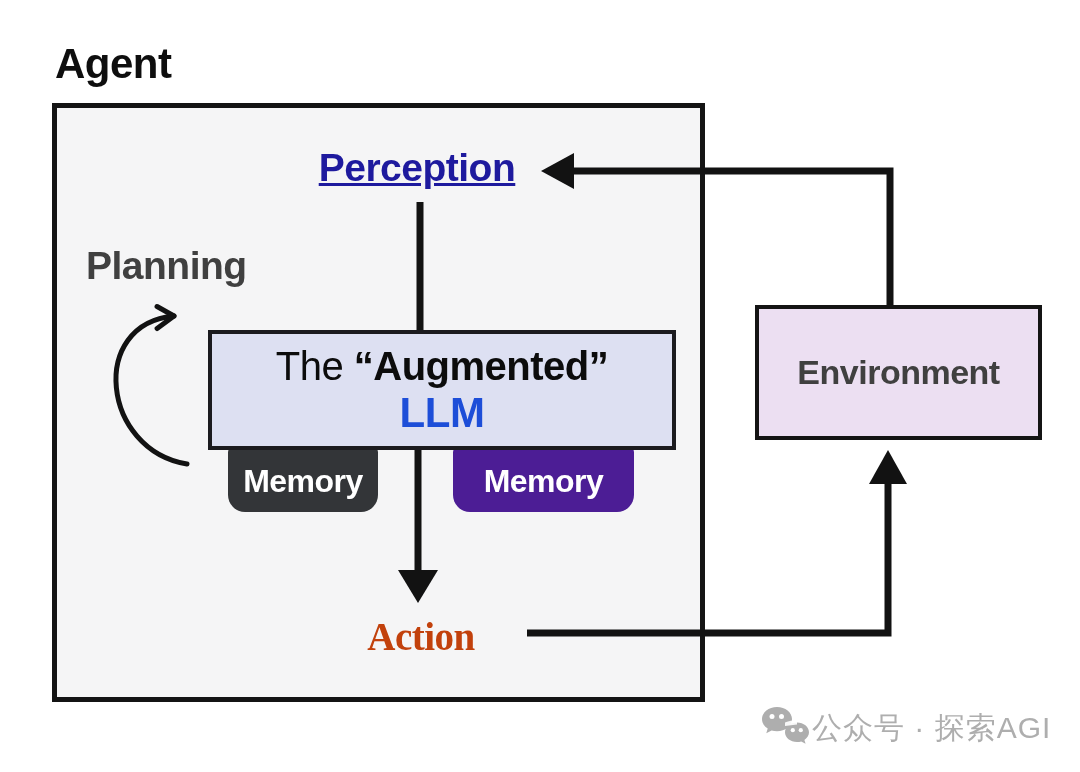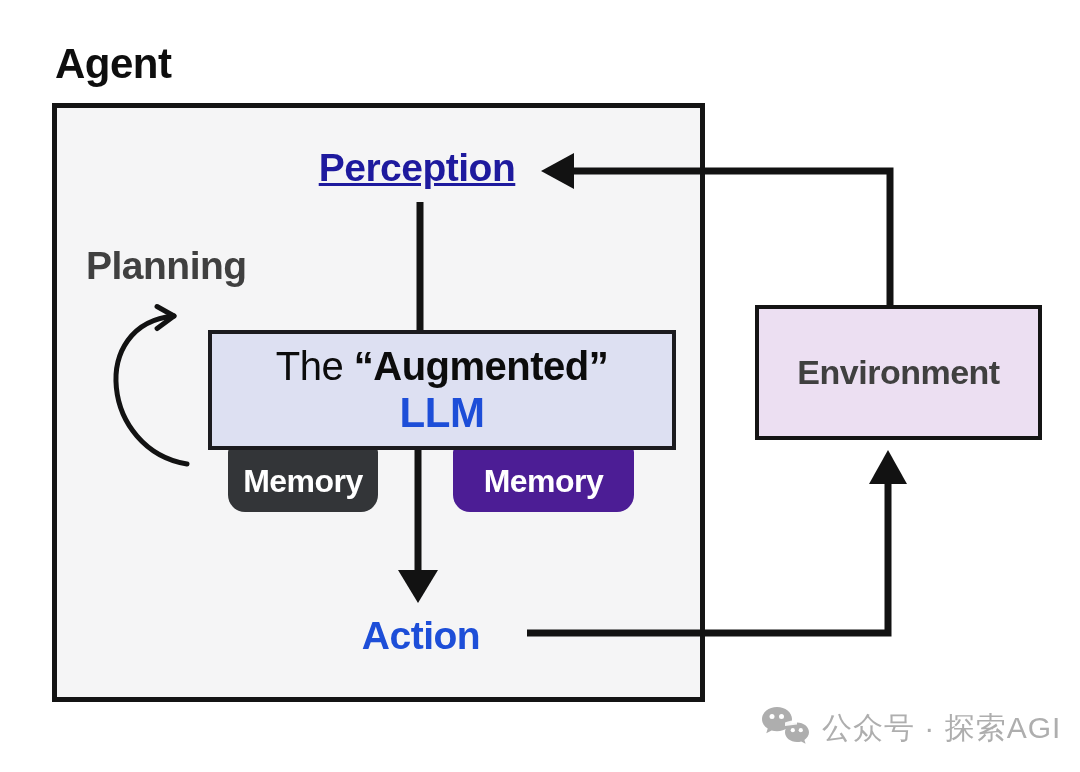--- a/index.html
+++ b/index.html
@@ -48,21 +48,21 @@
   #memory-tab{left:453px;top:442px;width:181px;height:70px;}
   #environment-box{
     left:755px;top:305px;width:287px;height:135px;
     box-sizing:border-box;border:4px solid #141414;
     display:flex;align-items:center;justify-content:center;
     font-size:34px;font-weight:700;color:#404040;
     z-index:4;letter-spacing:-0.5px;
   }
   #watermark{
     left:760px;top:703px;height:50px;
-    display:flex;align-items:center;gap:10px;
+    display:flex;align-items:center;
     z-index:5;
   }
   #watermark-text{font-size:30px;letter-spacing:1px;}
 </style>
 </head>
 <body>
 
 <div id="canvas">
 
   <div class="abs" id="agent-title">Agent</div>
@@ -97,21 +97,21 @@
 
     <g>
       <path d="M 187 464 C 102 450, 88 324, 174 316" fill="none" stroke="#121212" stroke-width="5" stroke-linecap="round" marker-end="url(#chev)"></path>
     </g>
   </svg>
 
   <div class="abs node-label" id="perception-label" style="color: rgb(30, 26, 158); text-decoration: underline;">Perception</div>
 
   <div class="abs node-label" id="planning-label" style="color: #404040;">Planning</div>
 
-  <div class="abs node-label" id="action-label" style="color: #1d4ed8;">Action</div>
+  <div class="abs node-label" id="action-label" style="color: #c2410c; font-family: Liberation Serif, serif;">Action</div>
 
   <div class="abs tab" id="tools-tab" style="background: rgb(51, 53, 56);">
     <span>Memory</span>
   </div>
   <div class="abs tab" id="memory-tab" style="background: #4c1d95;">
     <span>Memory</span>
   </div>
 
   <div class="abs" id="llm-box" style="background: rgb(221, 224, 242);">
     <div id="llm-line1">

